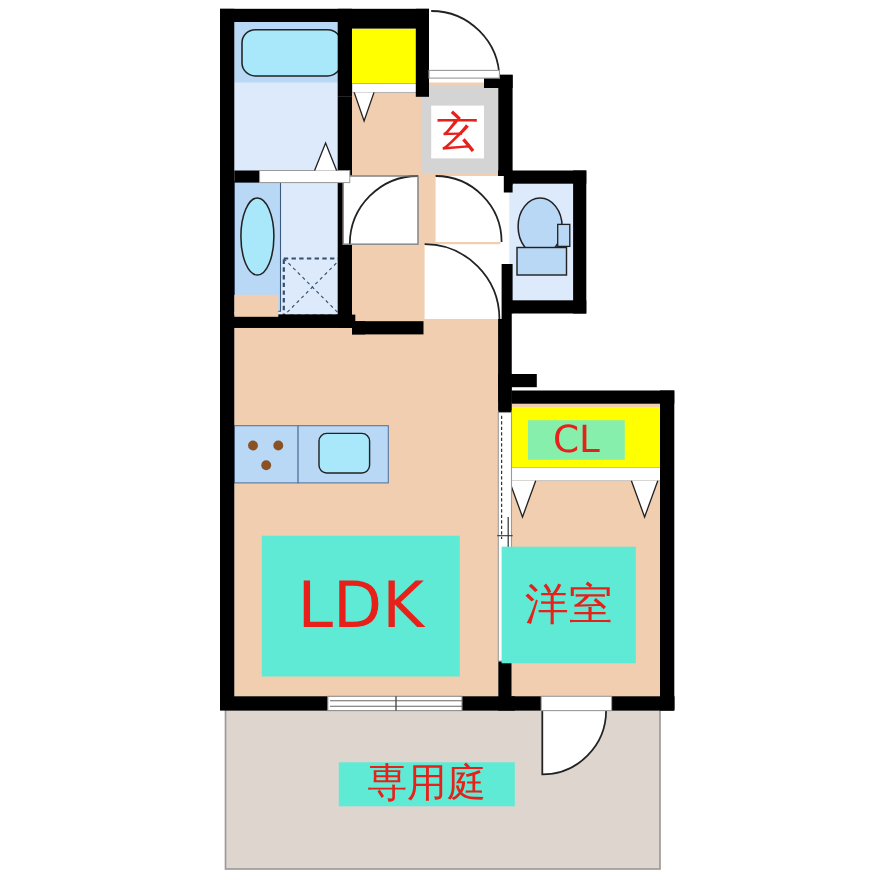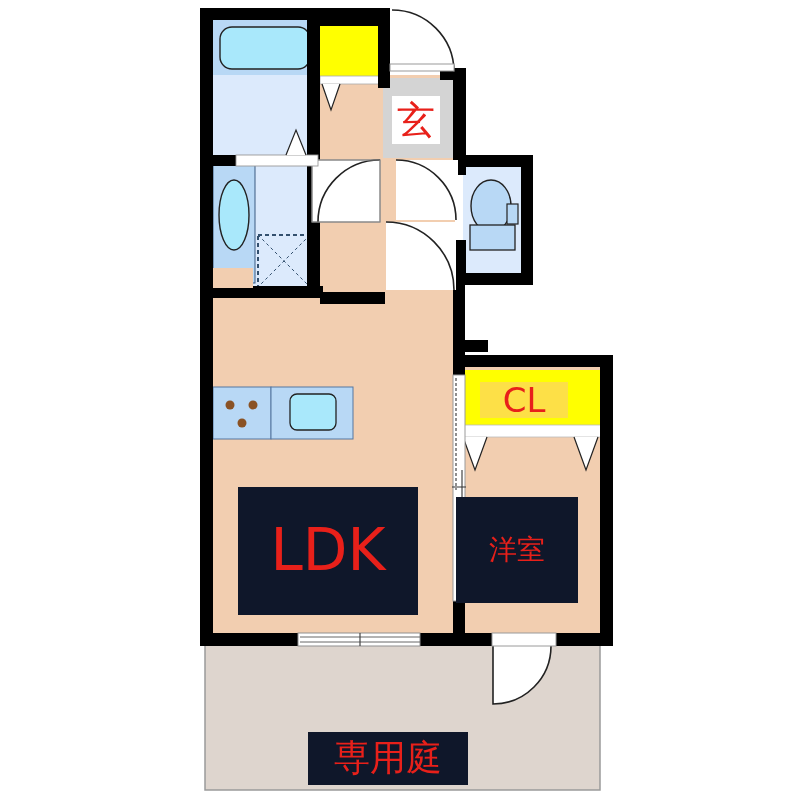--- a/index.html
+++ b/index.html
@@ -17,53 +17,53 @@
     position: relative;
     width: 800px;
     height: 800px;
     background: #ffffff;
   }
   #floorplan svg {
     display: block;
   }
   .lbl {
     position: absolute;
-    background: #0f172a;
+    background: #5eead4;
     color: #e8201a;
     font-family: "DejaVu Sans", "Liberation Sans", sans-serif;
     display: flex;
     flex-direction: column;
     align-items: center;
     justify-content: center;
     line-height: 1.02;
     font-weight: 400;
     white-space: nowrap;
     letter-spacing: 0px;
   }
   .lbl span { display: block; }
   #lbl-ldk {
     left: 238px; top: 487px; width: 180px; height: 128px;
     font-size: 58px;
   }
   #lbl-yoshitsu {
     left: 456px; top: 497px; width: 122px; height: 106px;
-    font-size: 28px;
+    font-size: 40px;
   }
   #lbl-cl {
     left: 480px; top: 382px; width: 88px; height: 36px;
     font-size: 34px;
-    background: #fde047;
+    background: #86efac;
   }
   #lbl-genkan {
     left: 392px; top: 96px; width: 48px; height: 48px;
     font-size: 38px;
     background: #ffffff;
   }
   #lbl-niwa {
-    left: 308px; top: 732px; width: 160px; height: 53px;
+    left: 308px; top: 693px; width: 160px; height: 40px;
     font-size: 36px;
   }
 </style>
 </head>
 <body>
 
 <div id="floorplan">
 
   <svg width="800" height="800" viewBox="0 0 800 800">
 

